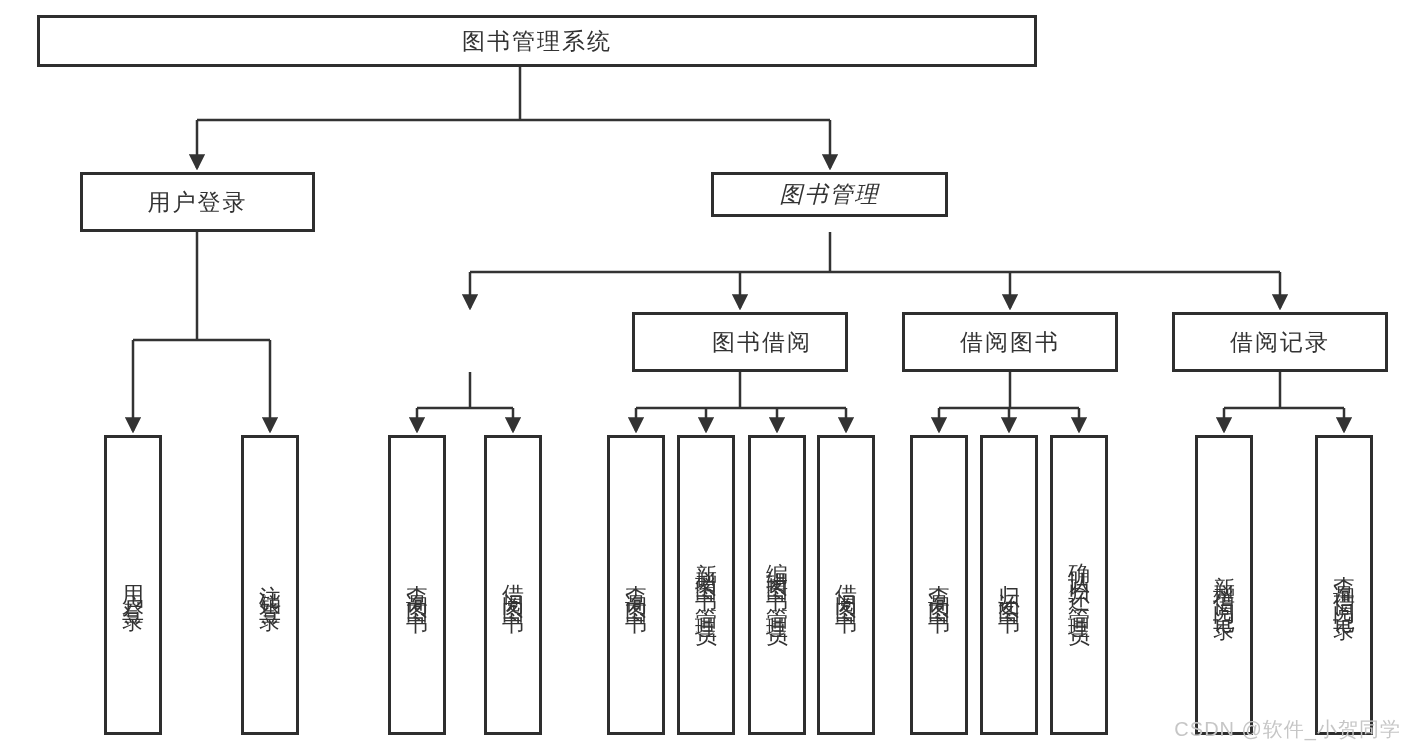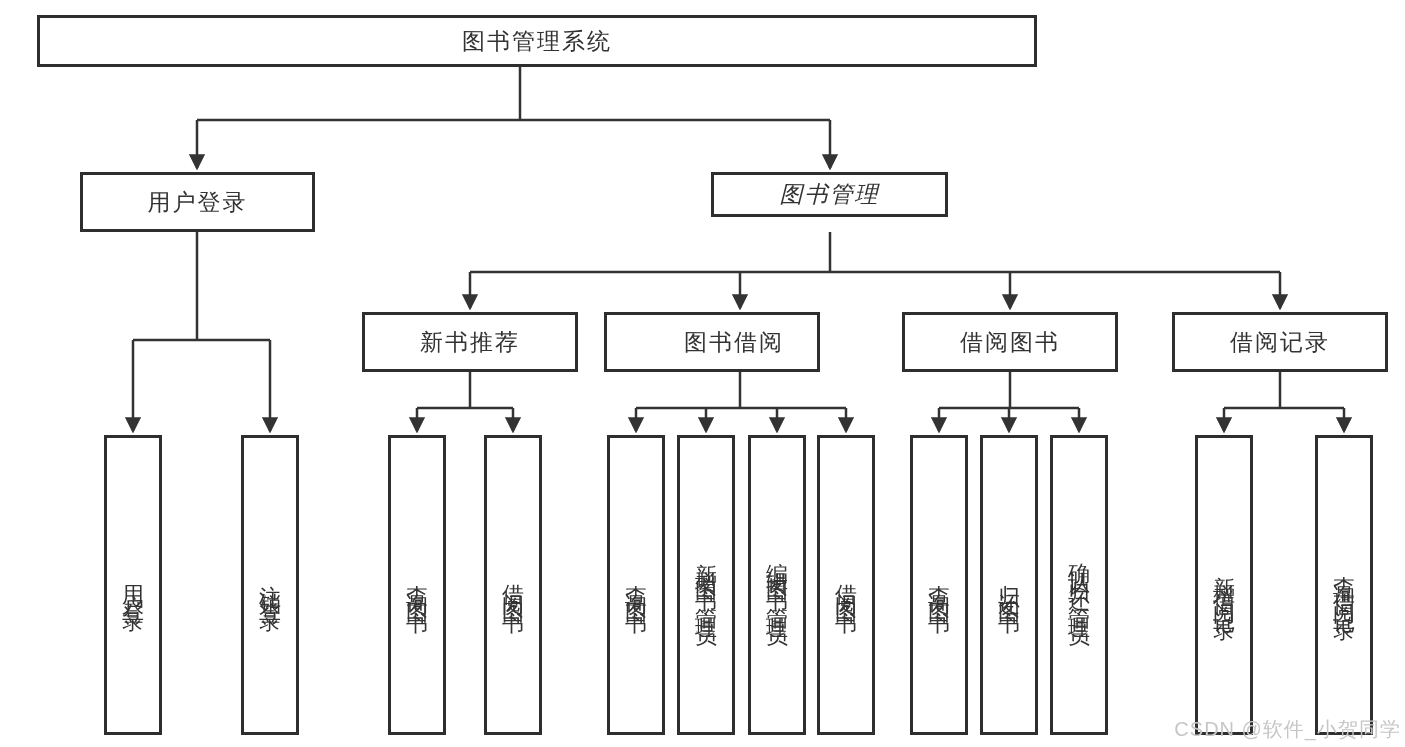--- a/index.html
+++ b/index.html
@@ -108,24 +108,21 @@
     <span class="node-label">图书管理系统</span>
   </div>
 
   <div class="node" style="left:80px; top:172px; width:235px; height:60px;">
     <span class="node-label">用户登录</span>
   </div>
   <div class="node" style="left:711px; top:172px; width:237px; height:45px;font-style:italic;">
     <span class="node-label">图书管理</span>
   </div>
 
-  <div class="node" style="left:362px; top:312px; width:216px; height:60px;">
-    <span class="node-label">新书推荐</span>
-  </div>
-  <div class="node" style="left:604px; top:312px; width:216px; height:60px;padding-left:44px;">
+  <div class="node" style="left:632px; top:312px; width:216px; height:60px;padding-left:44px;">
     <span class="node-label">图书借阅</span>
   </div>
   <div class="node" style="left:902px; top:312px; width:216px; height:60px;">
     <span class="node-label">借阅图书</span>
   </div>
   <div class="node" style="left:1172px; top:312px; width:216px; height:60px;">
     <span class="node-label">借阅记录</span>
   </div>
 
   <div class="node leaf" style="left:104px; top:435px; width:58px; height:300px;">

